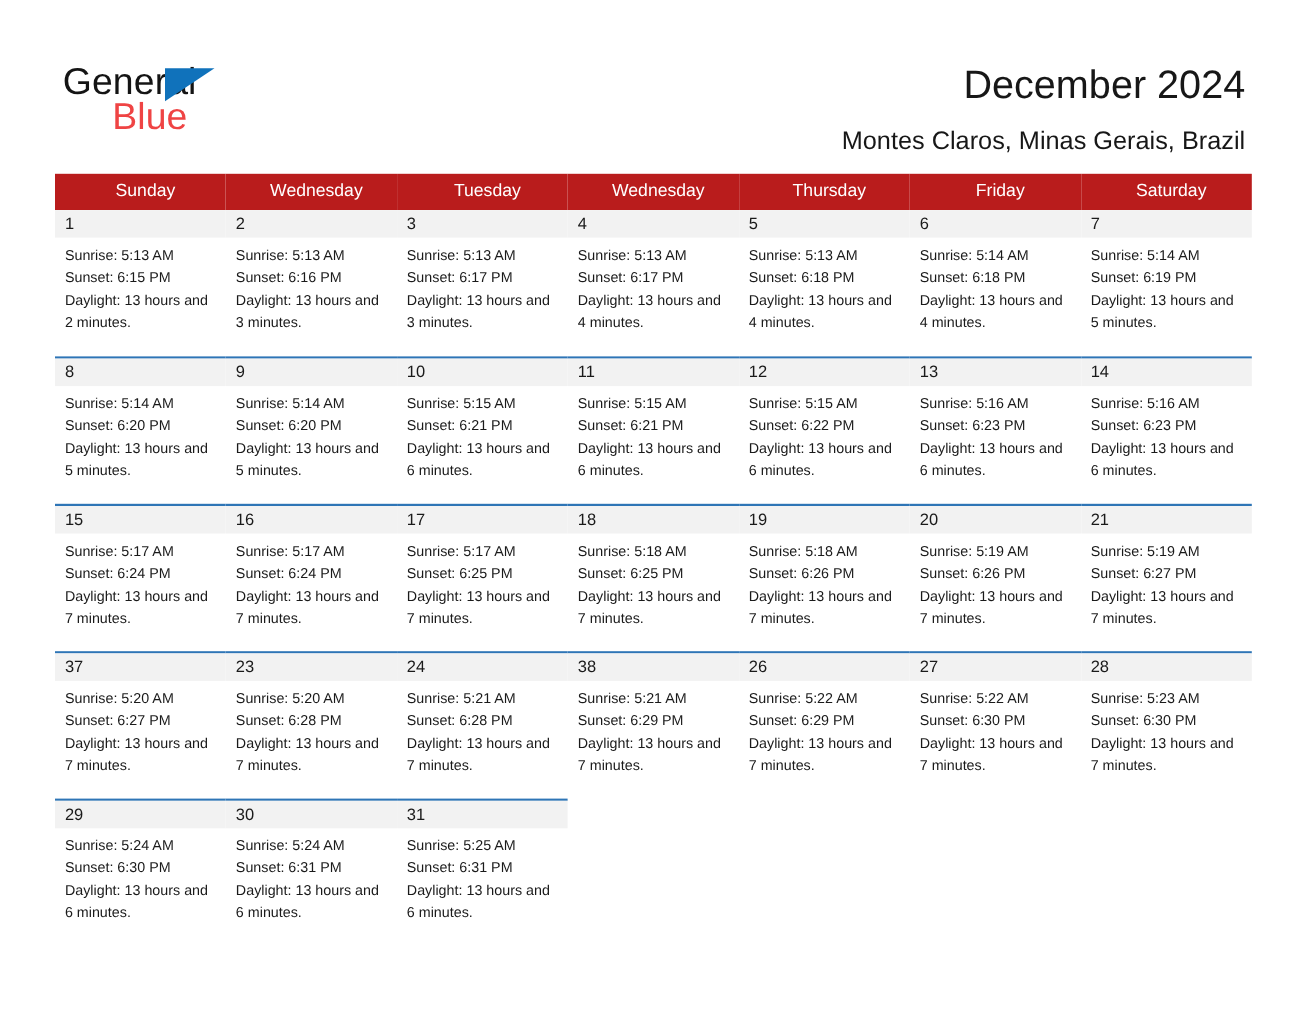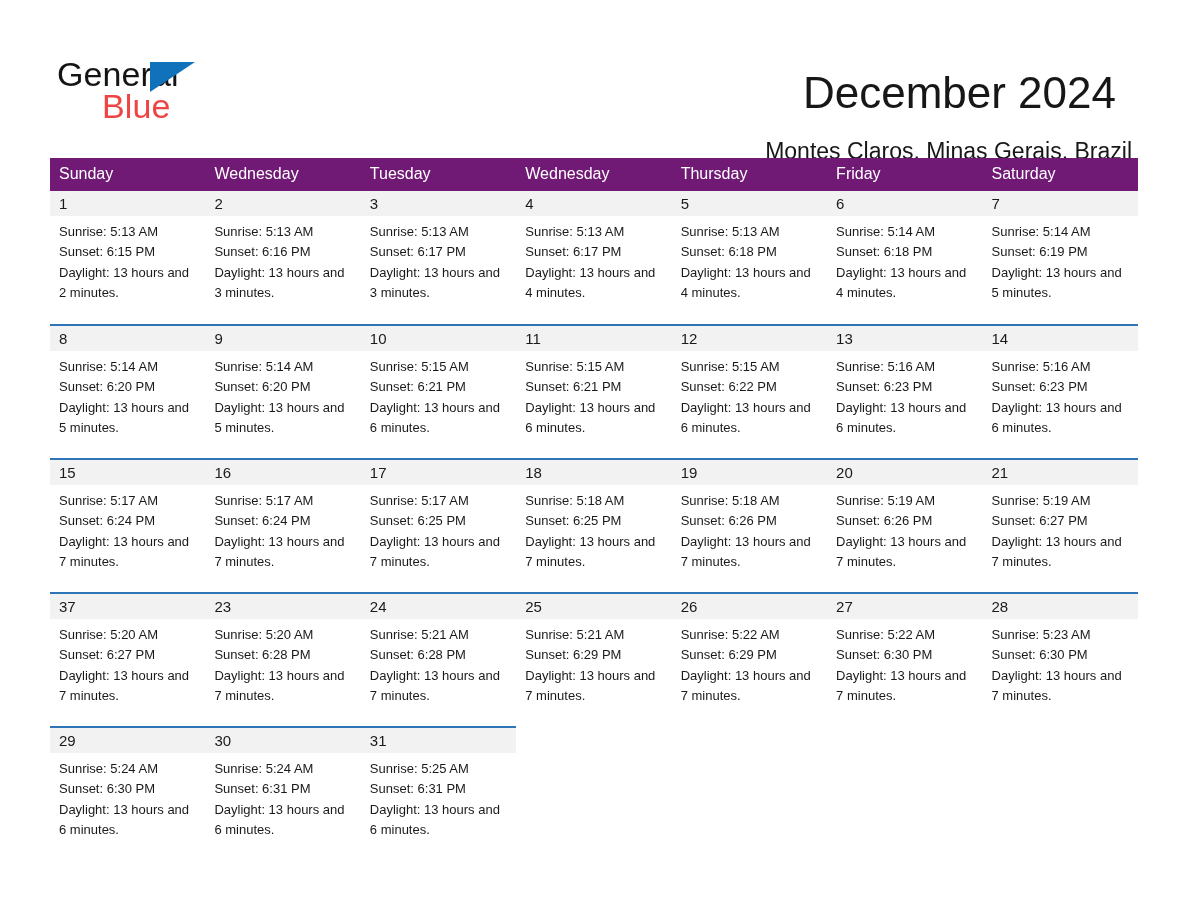--- a/index.html
+++ b/index.html
@@ -66,25 +66,25 @@
     letter-spacing: 0.1px;
     white-space: nowrap;
   }
   .title-block {
     position: absolute;
     right: 56px;
     top: 50px;
     text-align: right;
   }
   .month-title {
-    font-size: 44px;
+    font-size: 36px;
     line-height: 54px;
     color: #171717;
     font-weight: normal;
-    margin: 16px;
+    margin: 0;
     white-space: nowrap;
   }
   .location-subtitle {
     font-size: 23px;
     line-height: 30px;
     color: #171717;
     margin: 8px 0 0 0;
     font-weight: normal;
     white-space: nowrap;
   }
@@ -94,23 +94,23 @@
     position: absolute;
     left: 50px;
     top: 158px;
     width: 1088px;
     border-collapse: collapse;
     table-layout: fixed;
   }
   .calendar col { width: 155.43px; }
 
   .calendar thead th {
-    background: #701a75;
+    background: #b91c1c;
     color: #ffffff;
-    text-align: left;
+    text-align: center;
     font-weight: normal;
     font-size: 16px;
     line-height: 18px;
     padding: 7px 0 8px 9px;
     height: 31px;
     vertical-align: middle;
   }
 
   .calendar tbody td {
     vertical-align: top;
@@ -430,21 +430,21 @@
               <div class="daynum-band">24</div>
               <div class="cell-details">
                 <div>Sunrise: 5:21 AM</div>
                 <div>Sunset: 6:28 PM</div>
                 <div class="daylight-line">Daylight: 13 hours and 7 minutes.</div>
               </div>
             </div>
           </td>
           <td>
             <div class="cell-inner">
-              <div class="daynum-band">25</div>
+              <div class="daynum-band">38</div>
               <div class="cell-details">
                 <div>Sunrise: 5:21 AM</div>
                 <div>Sunset: 6:29 PM</div>
                 <div class="daylight-line">Daylight: 13 hours and 7 minutes.</div>
               </div>
             </div>
           </td>
           <td>
             <div class="cell-inner">
               <div class="daynum-band">26</div>

